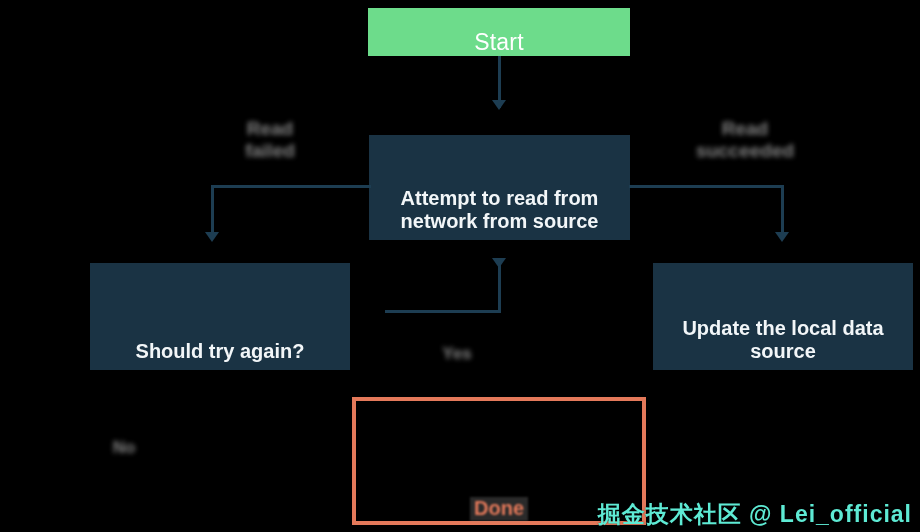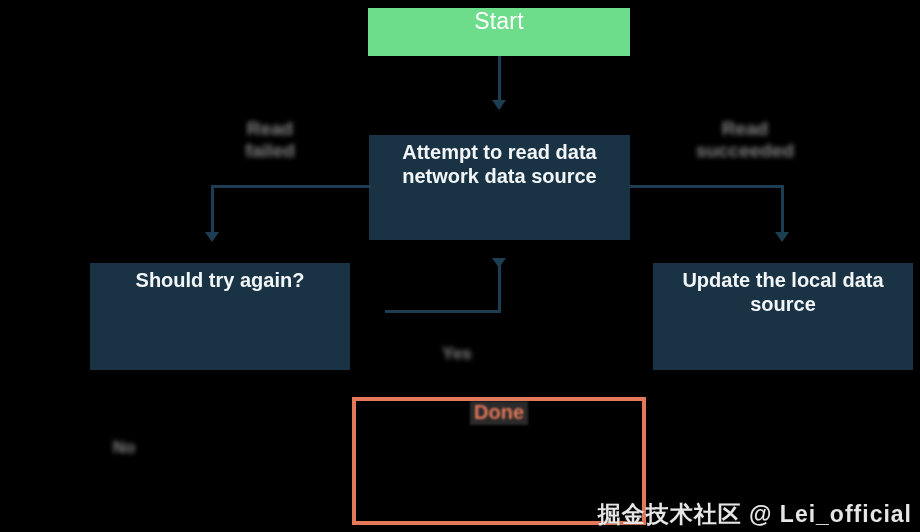--- a/index.html
+++ b/index.html
@@ -17,21 +17,21 @@
     height: 532px;
     background: #000000;
     overflow: hidden;
   }
 
   
   .node {
     position: absolute;
     box-sizing: border-box;
     display: flex;
-    align-items: flex-start;
+    align-items: flex-end;
     justify-content: center;
     text-align: center;
     line-height: 1.18;
     -webkit-font-smoothing: antialiased;
   }
 
   .node-start {
     background: #6ddc8b;
     color: #ffffff;
     font-size: 23px;
@@ -100,38 +100,38 @@
     padding: 0 4px;
   }
 
   
   #watermark {
     position: absolute;
     right: 8px;
     bottom: 2px;
     font-size: 23px;
     font-weight: 700;
-    color: #e5e5e5;
+    color: #5eead4;
     letter-spacing: 1px;
     text-shadow: 0 0 2px rgba(0,0,0,.6);
     user-select: none;
     white-space: nowrap;
   }
 </style>
 </head>
 <body>
 
 <div id="canvas">
 
   <div class="node node-start" style="left:368px; top:8px; width:262px; height:48px;">
     <span>Start</span>
   </div>
 
   <div class="node node-process" style="left:369px; top:135px; width:261px; height:105px;">
-    <span>Attempt to read data network data source</span>
+    <span>Attempt to read from network from source</span>
   </div>
 
   <div class="node node-process" style="left:653px; top:263px; width:260px; height:107px;">
     <span>Update the local data source</span>
   </div>
 
   <div class="node node-process" style="left:90px; top:263px; width:260px; height:107px;">
     <span>Should try again?</span>
   </div>
 

